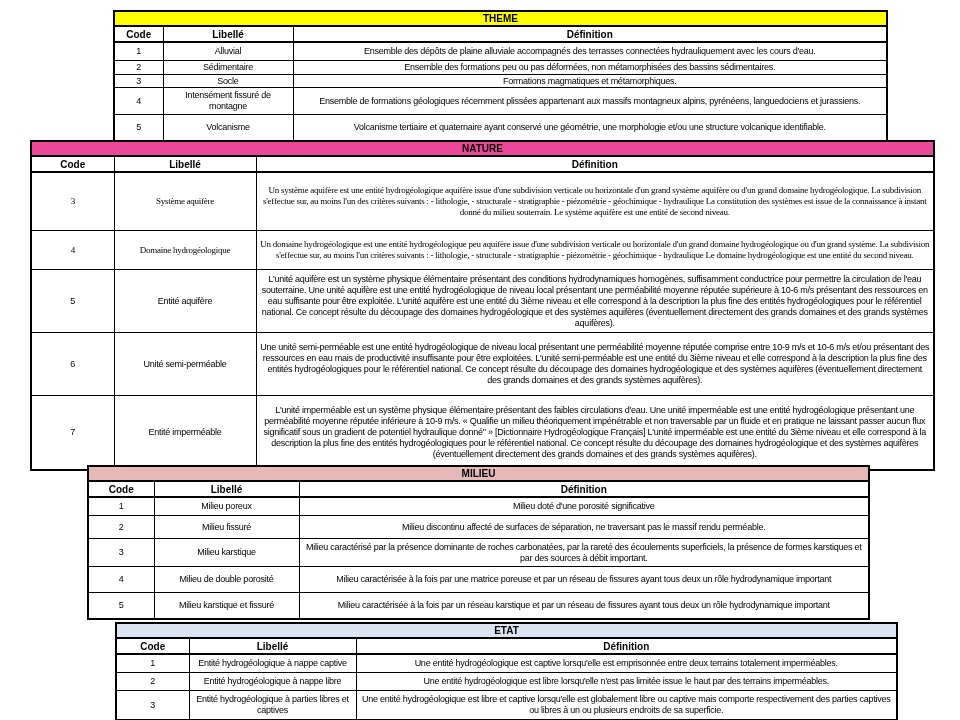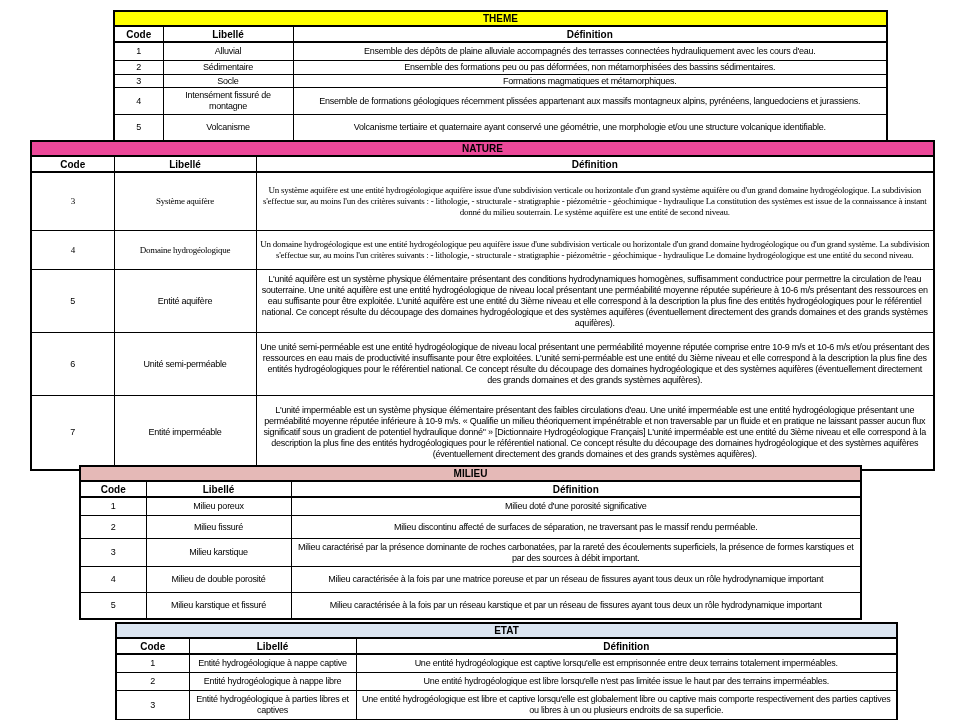--- a/index.html
+++ b/index.html
@@ -30,21 +30,21 @@
   
   #tbl-nature{left:30px;top:140px;width:905px;}
   #tbl-nature col.c0{width:83px;} #tbl-nature col.c1{width:142px;}
   #tbl-nature tbody tr:nth-child(1) td{height:57px;font-family:Liberation Serif, serif;}
   #tbl-nature tbody tr:nth-child(2) td{height:38px;font-family:Liberation Serif, serif;}
   #tbl-nature tbody tr:nth-child(3) td{height:62px;}
   #tbl-nature tbody tr:nth-child(4) td{height:62px;}
   #tbl-nature tbody tr:nth-child(5) td{height:73px;}
 
   
-  #tbl-milieu{left:79px;top:465px;width:783px;}
+  #tbl-milieu{left:87px;top:465px;width:783px;}
   #tbl-milieu col.c0{width:66px;} #tbl-milieu col.c1{width:145px;}
   #tbl-milieu tbody tr:nth-child(1) td{height:17px;}
   #tbl-milieu tbody tr:nth-child(2) td{height:22px;}
   #tbl-milieu tbody tr:nth-child(3) td{height:27px;}
   #tbl-milieu tbody tr:nth-child(4) td{height:25px;}
   #tbl-milieu tbody tr:nth-child(5) td{height:25px;}
 
   
   #tbl-etat{left:115px;top:622px;width:783px;}
   #tbl-etat col.c0{width:73px;} #tbl-etat col.c1{width:167px;}

